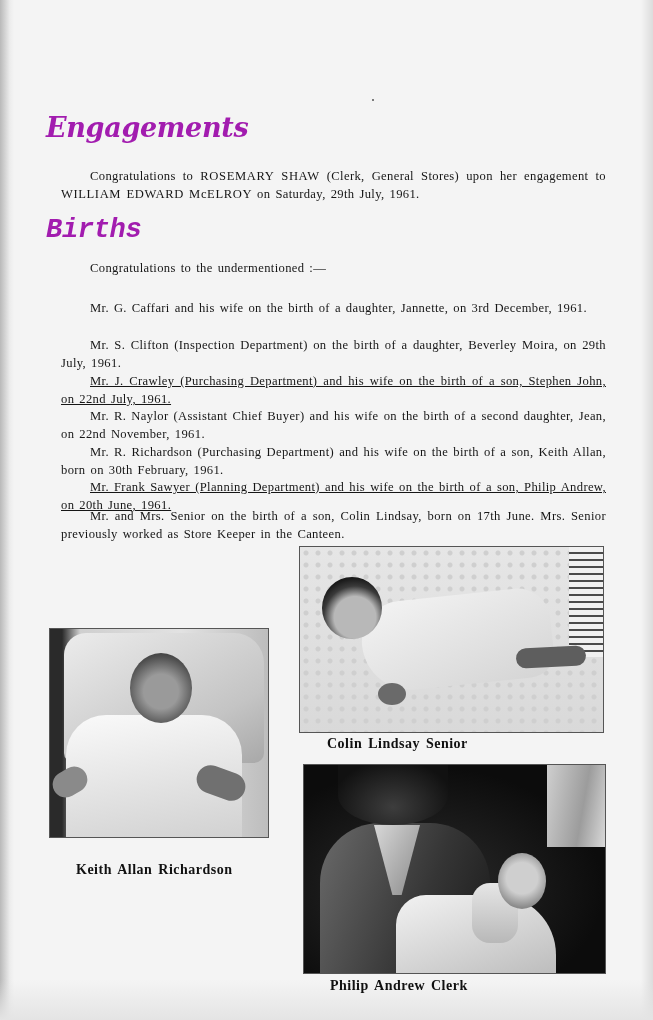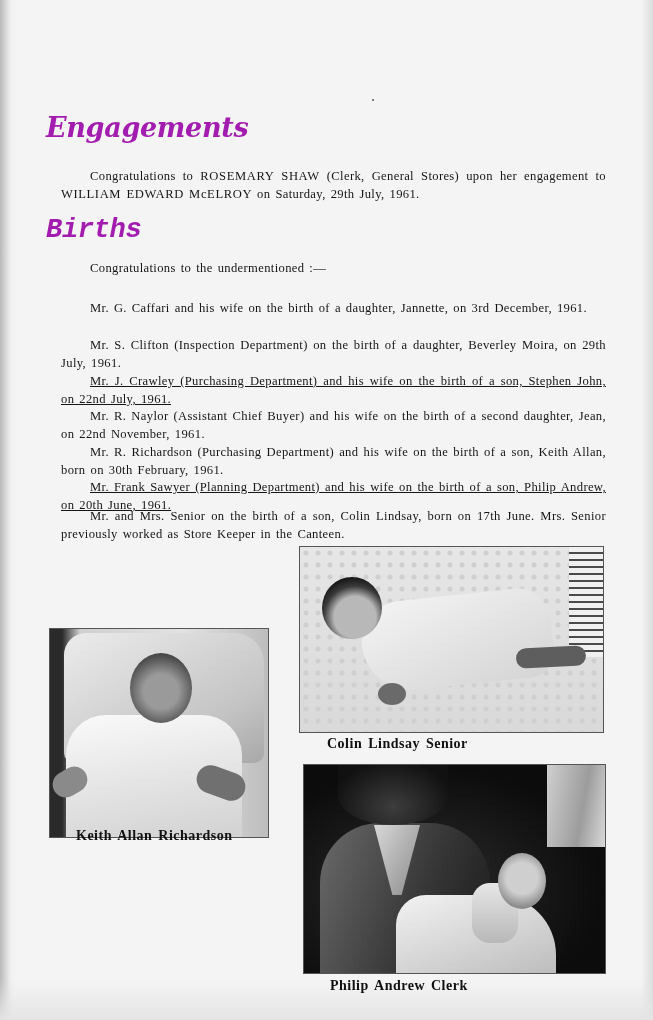--- a/index.html
+++ b/index.html
@@ -178,21 +178,21 @@
 </figure>
 
 <figure style="margin:0;">
   <div class="photo photo-keith">
     <div class="pillow"></div>
     <div class="gown"></div>
     <div class="head"></div>
     <div class="arm-r"></div>
     <div class="arm-l"></div>
   </div>
-  <figcaption class="caption" style="left:52px; top:828px;">Keith Allan Richardson</figcaption>
+  <figcaption class="caption" style="left:52px; top:862px;">Keith Allan Richardson</figcaption>
 </figure>
 
 <figure style="margin:0;">
   <div class="photo photo-philip">
     <div class="curtain"></div>
     <div class="mother-body"></div>
     <div class="mother-head"></div>
     <div class="collar"></div>
     <div class="blanket"></div>
     <div class="baby-body"></div>

